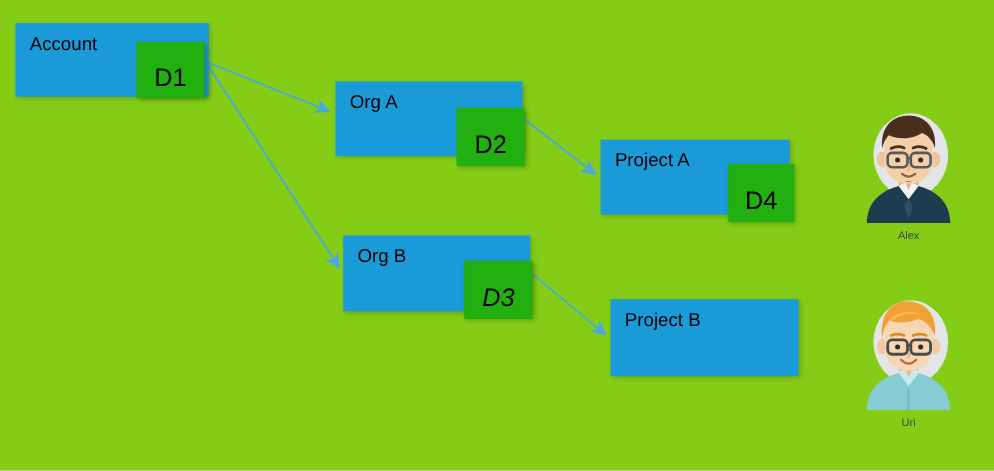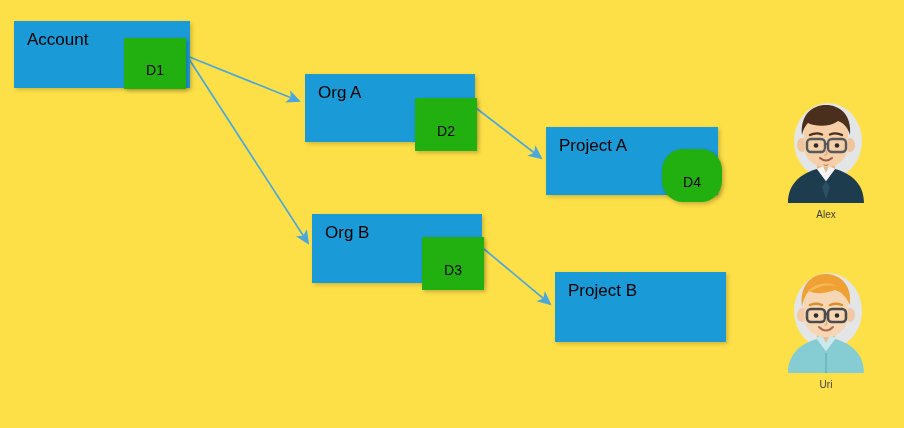--- a/index.html
+++ b/index.html
@@ -7,21 +7,21 @@
     padding: 0;
     background: #ffffff;
   }
   body {
     font-family: "Liberation Sans", sans-serif;
   }
   #canvas {
     position: relative;
     width: 904px;
     height: 428px;
-    background: #fde047;
+    background: #84cc16;
     overflow: hidden;
   }
   
   .node {
     position: absolute;
   }
   .node-main {
     position: absolute;
     left: 0;
     top: 0;
@@ -40,21 +40,21 @@
   }
   .node-badge {
     position: absolute;
     background: #21b010;
     box-shadow: 2px 2px 4px rgba(0,0,0,0.22);
     display: flex;
     align-items: center;
     justify-content: center;
   }
   .node-badge span {
-    font-size: 14px;
+    font-size: 23px;
     line-height: 20px;
     color: #000000;
     position: relative;
     top: 6px;
     font-family: "Liberation Sans", sans-serif;
   }
   
   #arrows {
     position: absolute;
     left: 0;
@@ -115,29 +115,29 @@
     <div class="node-main" style="width:170px; height:68px;"></div>
     <div class="node-label">Org A</div>
     <div class="node-badge" style="left:110px; top:24px; width:62px; height:53px;">
       <span>D2</span>
     </div>
   </div>
 
   <div class="node" style="left:546px; top:127px; width:172px; height:68px;">
     <div class="node-main" style="width:172px; height:68px;"></div>
     <div class="node-label">Project A</div>
-    <div class="node-badge" style="left:116px; top:22px; width:60px; height:53px;border-radius:21px;">
+    <div class="node-badge" style="left:116px; top:22px; width:60px; height:53px;">
       <span>D4</span>
     </div>
   </div>
 
   <div class="node" style="left:312px; top:214px; width:170px; height:69px;">
     <div class="node-main" style="width:170px; height:69px;"></div>
     <div class="node-label">Org B</div>
-    <div class="node-badge" style="left:110px; top:23px; width:62px; height:53px;">
+    <div class="node-badge" style="left:110px; top:23px; width:62px; height:53px;font-style:italic;">
       <span>D3</span>
     </div>
   </div>
 
   <div class="node" style="left:555px; top:272px; width:171px; height:50px;">
     <div class="node-main" style="width:171px; height:70px;"></div>
     <div class="node-label">Project B</div>
   </div>
 
   <div class="person" style="left:766px; top:95px;">

